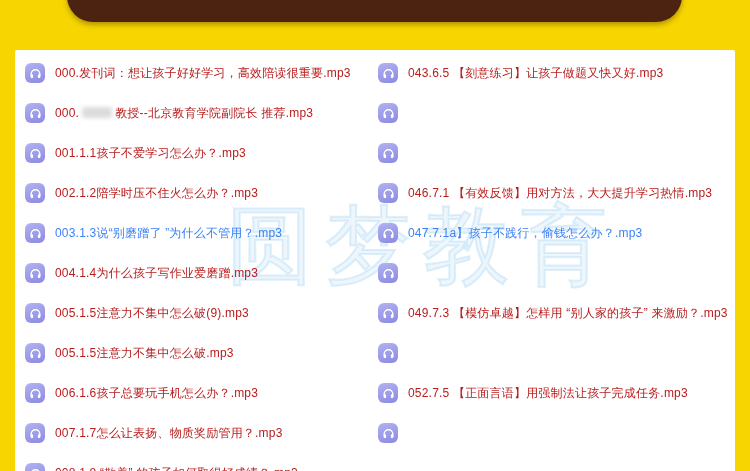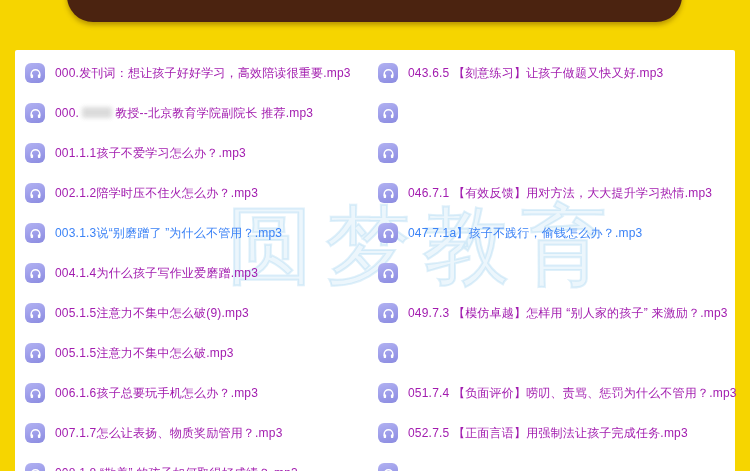--- a/index.html
+++ b/index.html
@@ -64,21 +64,21 @@
     margin-right: 10px;
     border-radius: 6px;
     background: linear-gradient(160deg, #B2B2F2 0%, #9C9CE9 55%, #8B8BE0 100%);
     display: inline-flex;
     align-items: center;
     justify-content: center;
   }
   .audio-icon svg { display: block; }
   .label {
     font-size: 12px;
-    color: #a21caf;
+    color: #b91c1c;
     letter-spacing: 0.2px;
   }
   .label.muted { color: #3b82f6; text-align: right; }
   .redacted {
     display: inline-block;
     width: 30px; height: 11px;
     margin: 0 3px -1px 3px;
     background: #c9c9c9;
     border-radius: 2px;
     filter: blur(2px);
@@ -293,30 +293,20 @@
   <div class="row">
     <span class="audio-icon">
       <svg width="13" height="13" viewBox="0 0 24 24" aria-hidden="true">
         <path d="M4 15 v-2 a8 8 0 0 1 16 0 v2" fill="none" stroke="#ffffff" stroke-width="2.6" stroke-linecap="round"></path>
         <rect x="3" y="13.5" width="4.6" height="7" rx="2.2" fill="#ffffff"></rect>
         <rect x="16.4" y="13.5" width="4.6" height="7" rx="2.2" fill="#ffffff"></rect>
       </svg>
     </span>
   </div>
 
-  <div class="row">
-    <span class="audio-icon">
-      <svg width="13" height="13" viewBox="0 0 24 24" aria-hidden="true">
-        <path d="M4 15 v-2 a8 8 0 0 1 16 0 v2" fill="none" stroke="#ffffff" stroke-width="2.6" stroke-linecap="round"></path>
-        <rect x="3" y="13.5" width="4.6" height="7" rx="2.2" fill="#ffffff"></rect>
-        <rect x="16.4" y="13.5" width="4.6" height="7" rx="2.2" fill="#ffffff"></rect>
-      </svg>
-    </span>
-    <span class="label">051.7.4 【负面评价】唠叨、责骂、惩罚为什么不管用？.mp3</span>
-  </div>
 
   <div class="row">
     <span class="audio-icon">
       <svg width="13" height="13" viewBox="0 0 24 24" aria-hidden="true">
         <path d="M4 15 v-2 a8 8 0 0 1 16 0 v2" fill="none" stroke="#ffffff" stroke-width="2.6" stroke-linecap="round"></path>
         <rect x="3" y="13.5" width="4.6" height="7" rx="2.2" fill="#ffffff"></rect>
         <rect x="16.4" y="13.5" width="4.6" height="7" rx="2.2" fill="#ffffff"></rect>
       </svg>
     </span>
     <span class="label">052.7.5 【正面言语】用强制法让孩子完成任务.mp3</span>

